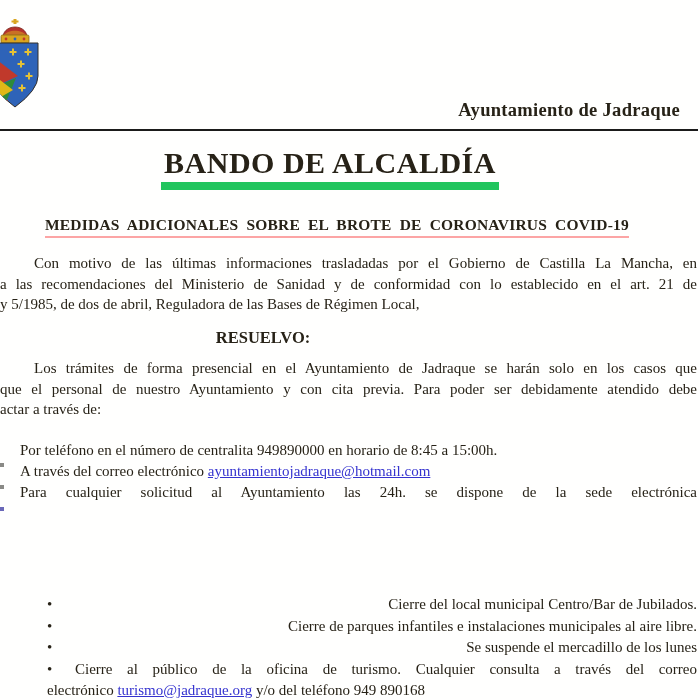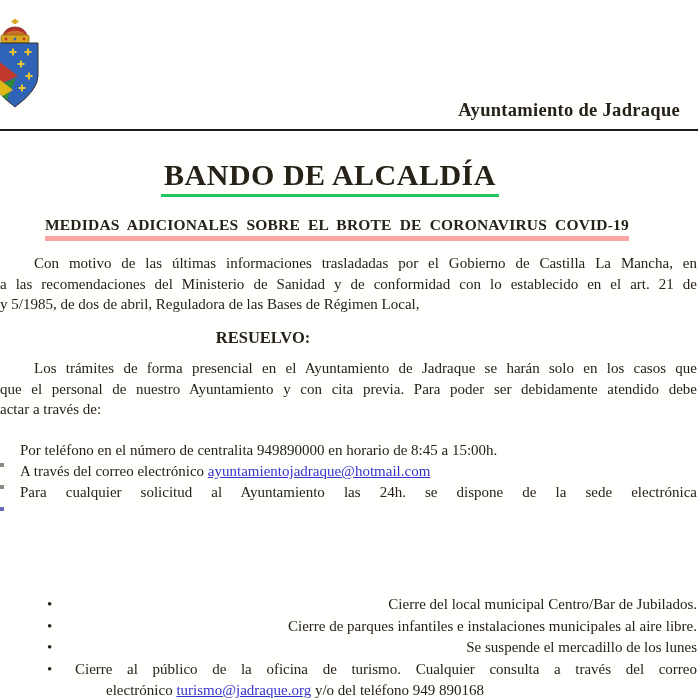--- a/index.html
+++ b/index.html
@@ -4,35 +4,35 @@
 <style>
   html,body{margin:0;padding:0;background:#ffffff;}
   #page{position:relative;width:700px;height:700px;background:#fffffe;overflow:hidden;
         font-family:"Liberation Serif","DejaVu Serif",serif;color:#272217;}
   .escudo{position:absolute;left:-14px;top:16px;width:62px;height:94px;}
   .org{position:absolute;top:100px;left:0;width:700px;box-sizing:border-box;padding-right:20px;
        text-align:right;font-weight:bold;font-size:18.5px;letter-spacing:.3px;}
   .rule{position:absolute;top:129px;left:0;width:698px;height:2px;background:#1b1b1b;}
   .title-wrap{position:absolute;top:146px;left:0;width:700px;box-sizing:border-box;padding-right:40px;text-align:center;}
   .title-text{display:inline-block;font-weight:bold;font-size:30px;letter-spacing:.5px;
-              border-bottom:3px solid #22c55e;padding:0 3px 2px 3px;margin-top:12px;}
+              border-bottom:8px solid #22c55e;padding:0 3px 2px 3px;}
   .subtitle{position:absolute;top:216px;left:45px;width:584px;font-weight:bold;font-size:15.5px;
-            text-align:justify;text-align-last:justify;border-bottom:5px solid #fca5a5;padding-bottom:2px;letter-spacing:.2px;}
+            text-align:justify;text-align-last:justify;border-bottom:2px solid #fca5a5;padding-bottom:2px;letter-spacing:.2px;}
   .block{position:absolute;left:0;width:697px;font-size:15px;line-height:20.7px;}
   .p1{top:253px;} .p2{top:358px;} .p3{top:537px;}
   .resuelvo{position:absolute;top:328px;left:0;width:572px;box-sizing:border-box;padding-right:46px;
             text-align:center;font-weight:bold;font-size:16.5px;}
   .contact{position:absolute;top:440px;left:20px;width:677px;font-size:15px;line-height:21px;}
   .bullets{position:absolute;top:594px;left:0;width:697px;font-size:15px;line-height:21.5px;}
   .ind{padding-left:34px;}
   .jl{text-align:justify;text-align-last:justify;}
   .nw{white-space:nowrap;}
   .brow{position:relative;padding-left:75px;text-align:right;}
   .brow::before{content:"\2022";position:absolute;left:47px;top:0;font-size:15px;}
-  .bcont{padding-left:106px;}
+  .bcont{padding-left:47px;}
   .link{color:#3533cf;text-decoration:underline;cursor:pointer;}
   .edge-mark{position:absolute;left:0;width:4px;height:4px;background:#8a8a86;}
   .em1{top:463px;} .em2{top:485px;} .em3{top:507px;background:#6a68b8;}
 </style>
 </head>
 <body>
 
 <div id="page">
 
   <div class="escudo">

